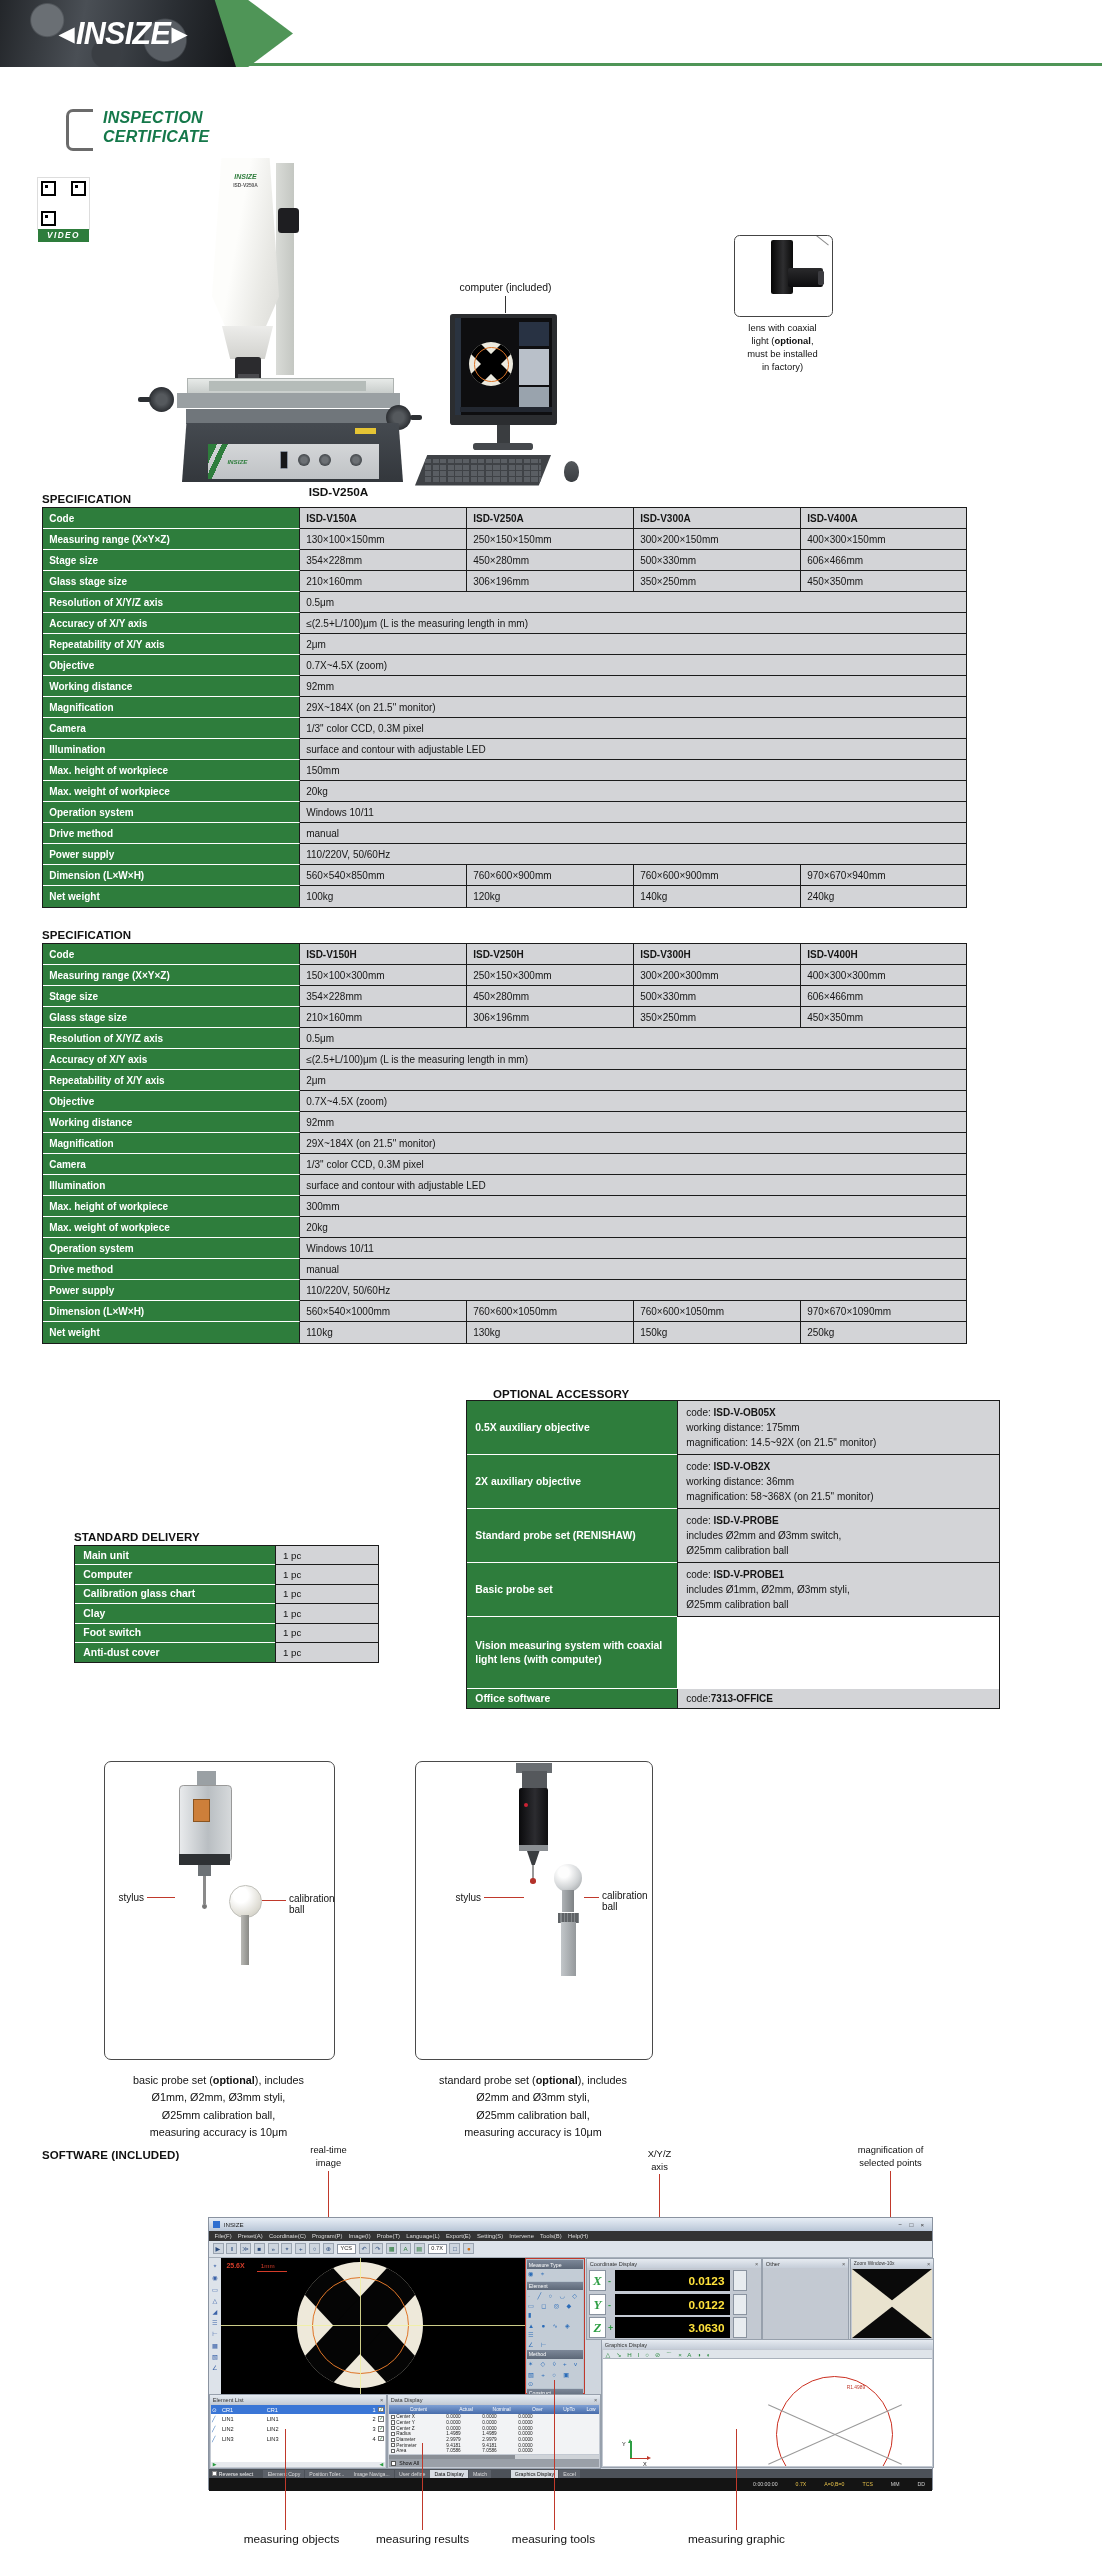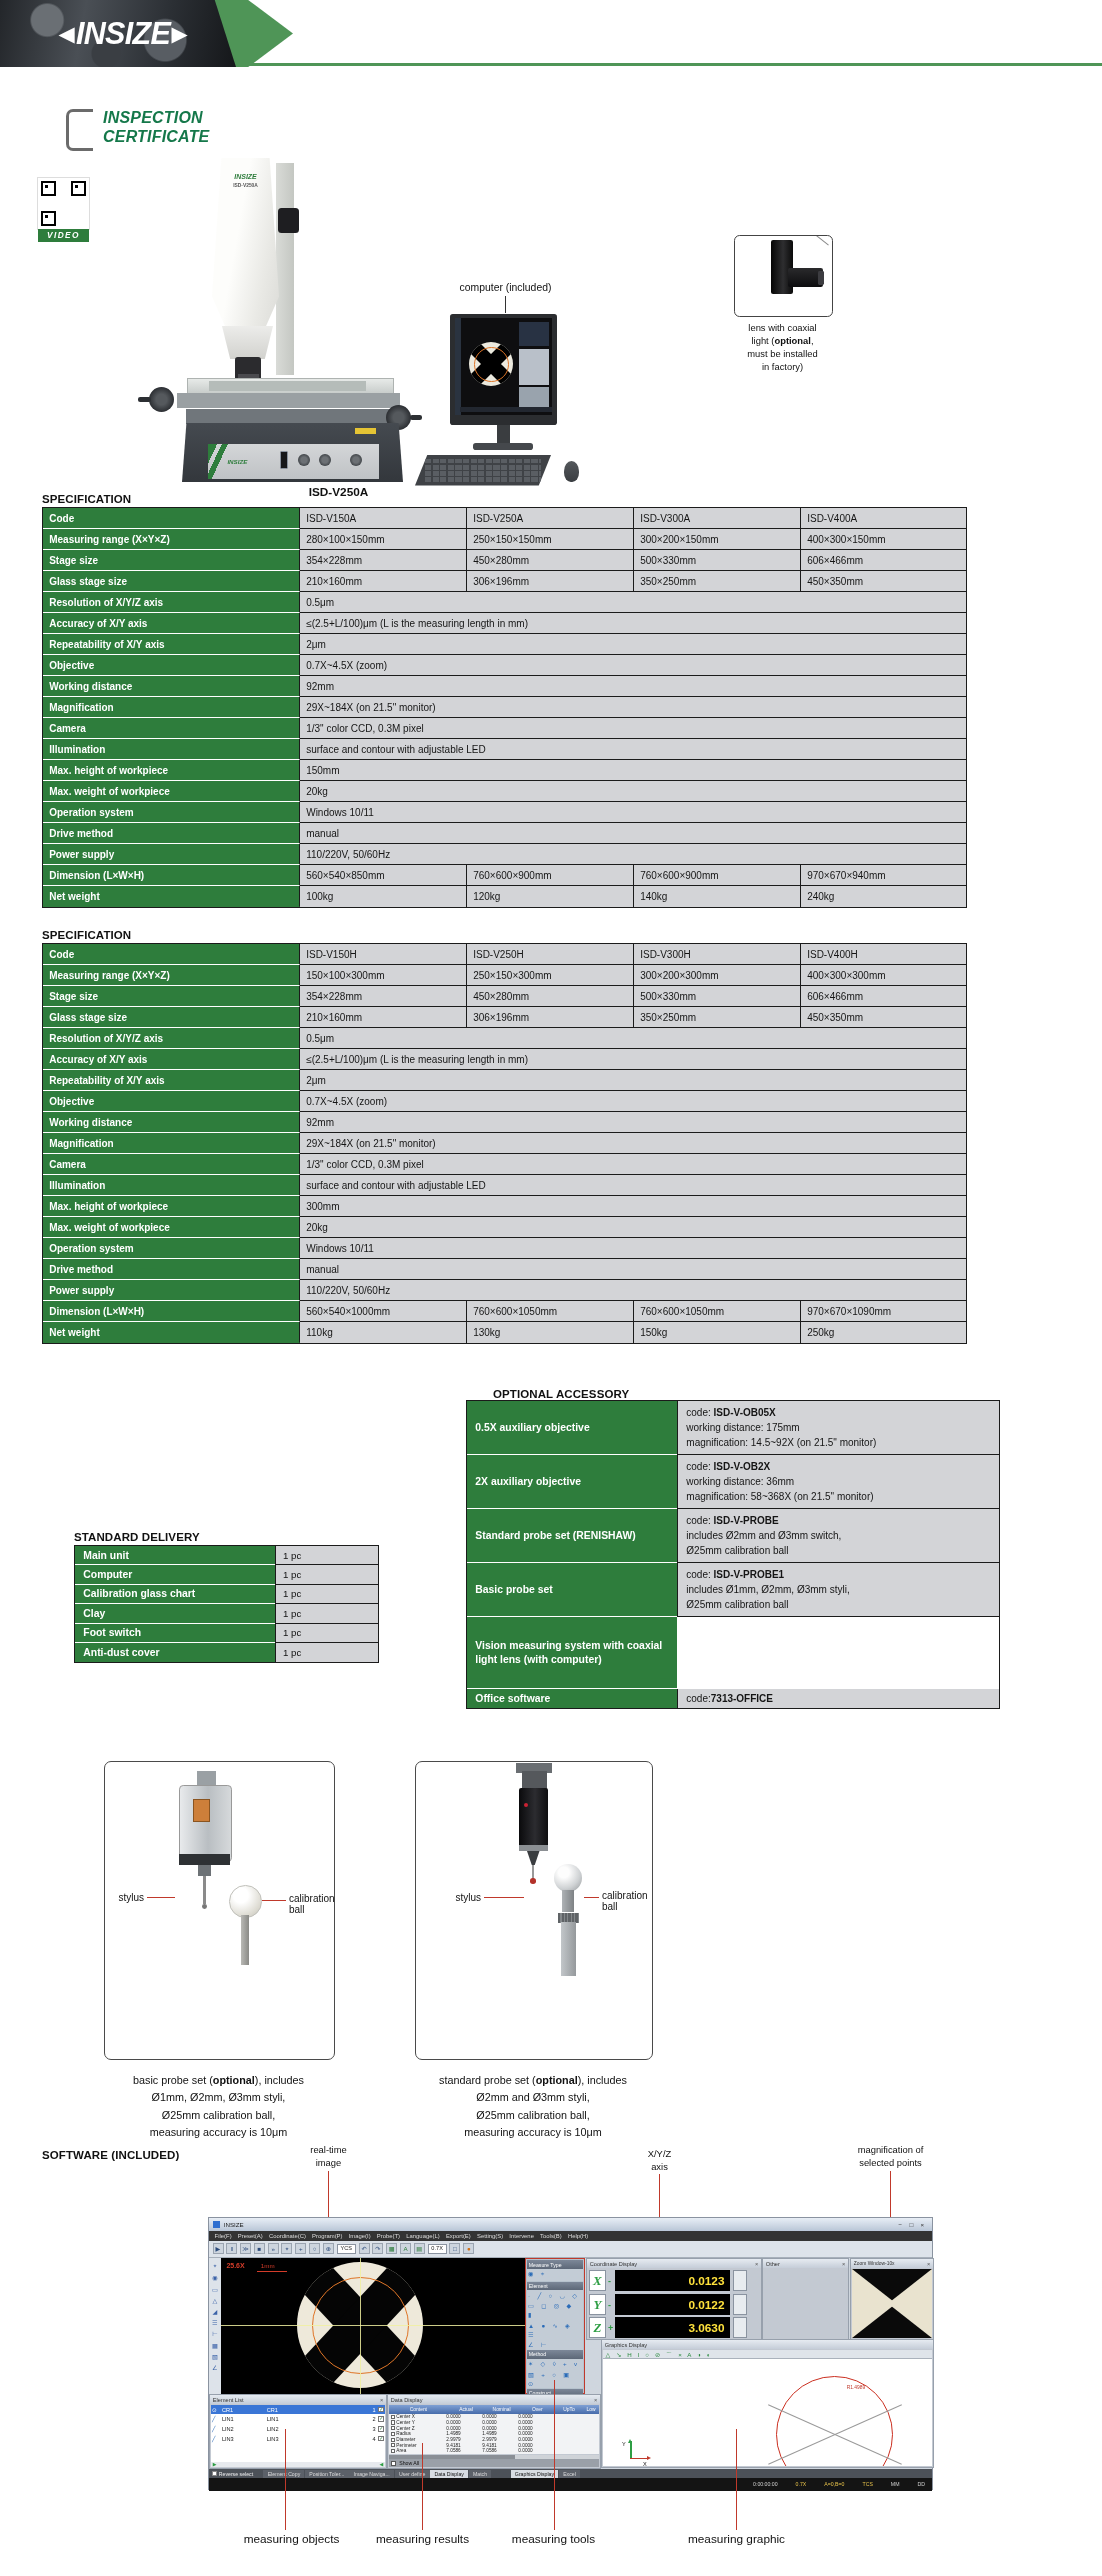--- a/index.html
+++ b/index.html
@@ -86,21 +86,21 @@
   .h1{font-size:11.5px;font-weight:700;letter-spacing:0.1px}
   
   .spect{position:absolute;border:1.4px solid #1b1b1b;background:#86efac}
   .spect table{border-collapse:separate;border-spacing:0;table-layout:fixed;width:100%}
   .spect td{height:21px;font-size:10px;padding:0 6.2px;white-space:nowrap;overflow:hidden;box-sizing:border-box;color:#151515}
   .spect td.g{background:#2e7d3c;color:#fff;font-weight:700;border-bottom:1.4px solid #fff;border-right:1.4px solid #1b1b1b}
   .spect tr:last-child td.g{border-bottom:1.4px solid #2e7d3c}
   .spect td.v{background:#d3d4d7;border-bottom:0.7px solid #1b1b1b;border-right:0.7px solid #1b1b1b}
   .spect td.v.last{border-right:none}
   .spect tr:last-child td.v{border-bottom:none}
-  .spect tr.coderow td.v{font-weight:400}
+  .spect tr.coderow td.v{font-weight:700}
   
   .oa{position:absolute;border:1.4px solid #1b1b1b;width:532px}
   .oar{display:flex}
   .oal{width:210px;background:#2e7d3c;color:#fff;font-weight:700;font-size:10.4px;display:flex;align-items:center;padding:0 8.3px;box-sizing:border-box;border-bottom:1.4px solid #fff;line-height:14px}
   .oar:last-child .oal{border-bottom:none}
   .oav{flex:1;background:#d3d4d7;border-bottom:0.7px solid #1b1b1b;border-left:1px solid #1b1b1b;padding:3.5px 0 3.5px 8.3px;font-size:10px;line-height:15.3px;box-sizing:border-box;color:#151515}
   .oar:last-child .oav{border-bottom:none}
   .oav .ind{padding-left:30px;font-weight:700}
   
   .sd{position:absolute;border:1.4px solid #1b1b1b;width:303px}
@@ -313,21 +313,21 @@
       <tbody>
           <tr class="coderow">
             <td class="g">Code</td>
             <td class="v">ISD-V150A</td>
             <td class="v">ISD-V250A</td>
             <td class="v">ISD-V300A</td>
             <td class="v last">ISD-V400A</td>
           </tr>
       <tr>
             <td class="g">Measuring range (X×Y×Z)</td>
-            <td class="v">280×100×150mm</td>
+            <td class="v">130×100×150mm</td>
             <td class="v">250×150×150mm</td>
             <td class="v">300×200×150mm</td>
             <td class="v last">400×300×150mm</td>
           </tr>
       <tr>
             <td class="g">Stage size</td>
             <td class="v">354×228mm</td>
             <td class="v">450×280mm</td>
             <td class="v">500×330mm</td>
             <td class="v last">606×466mm</td>

